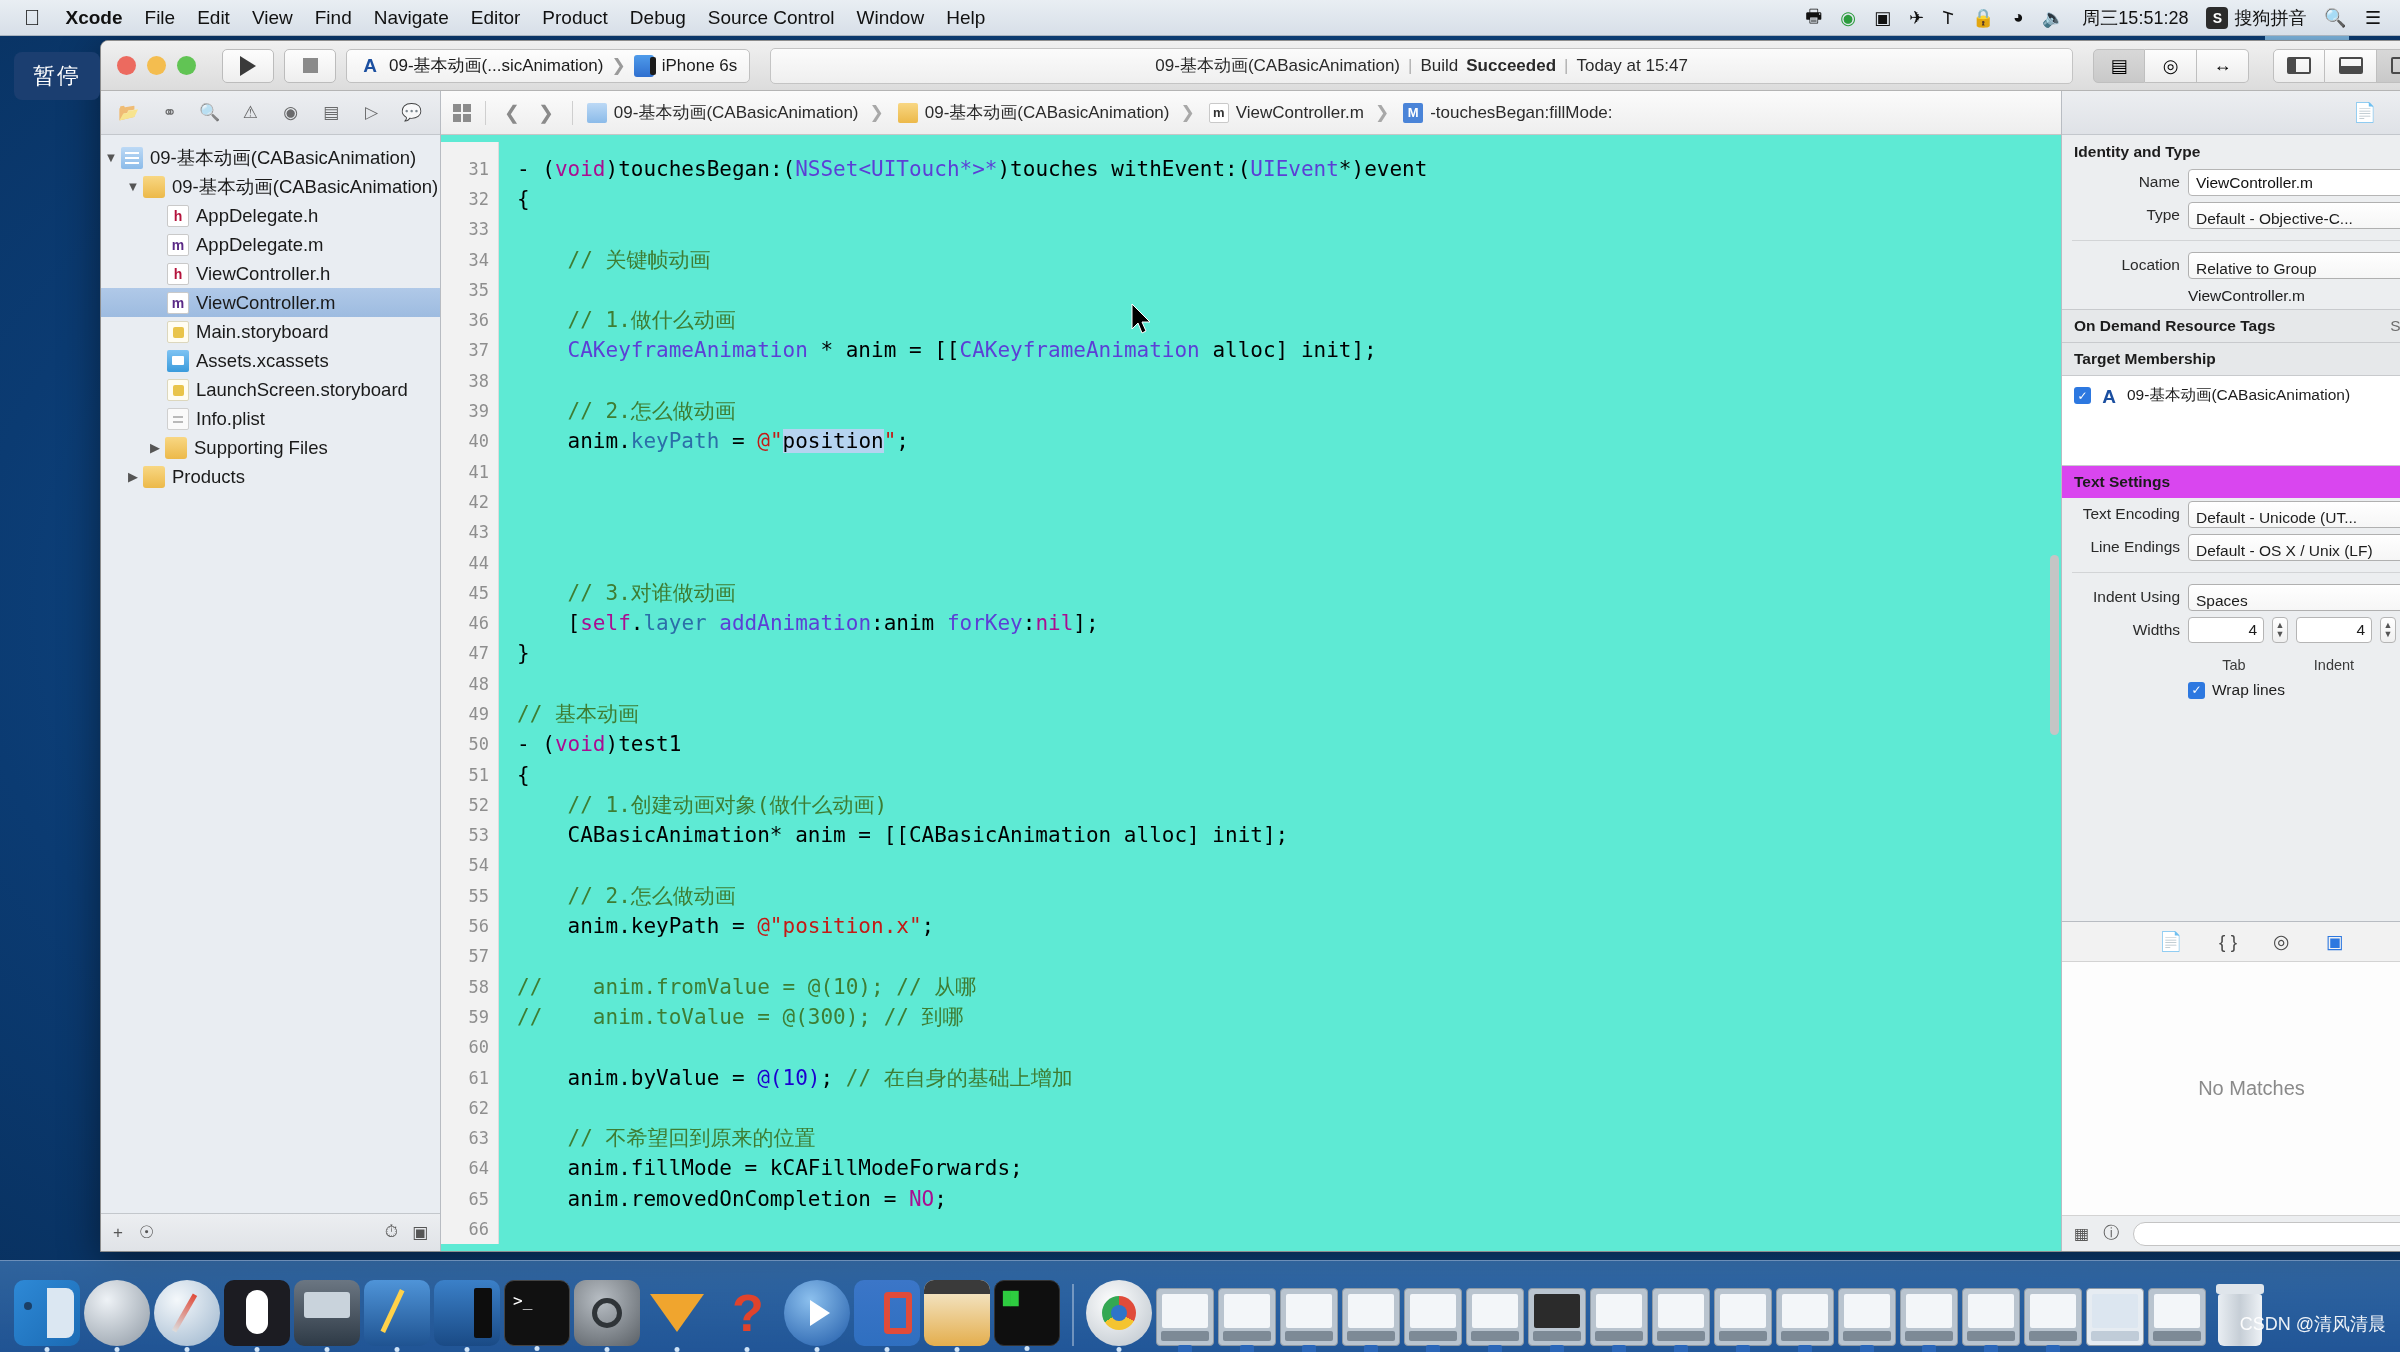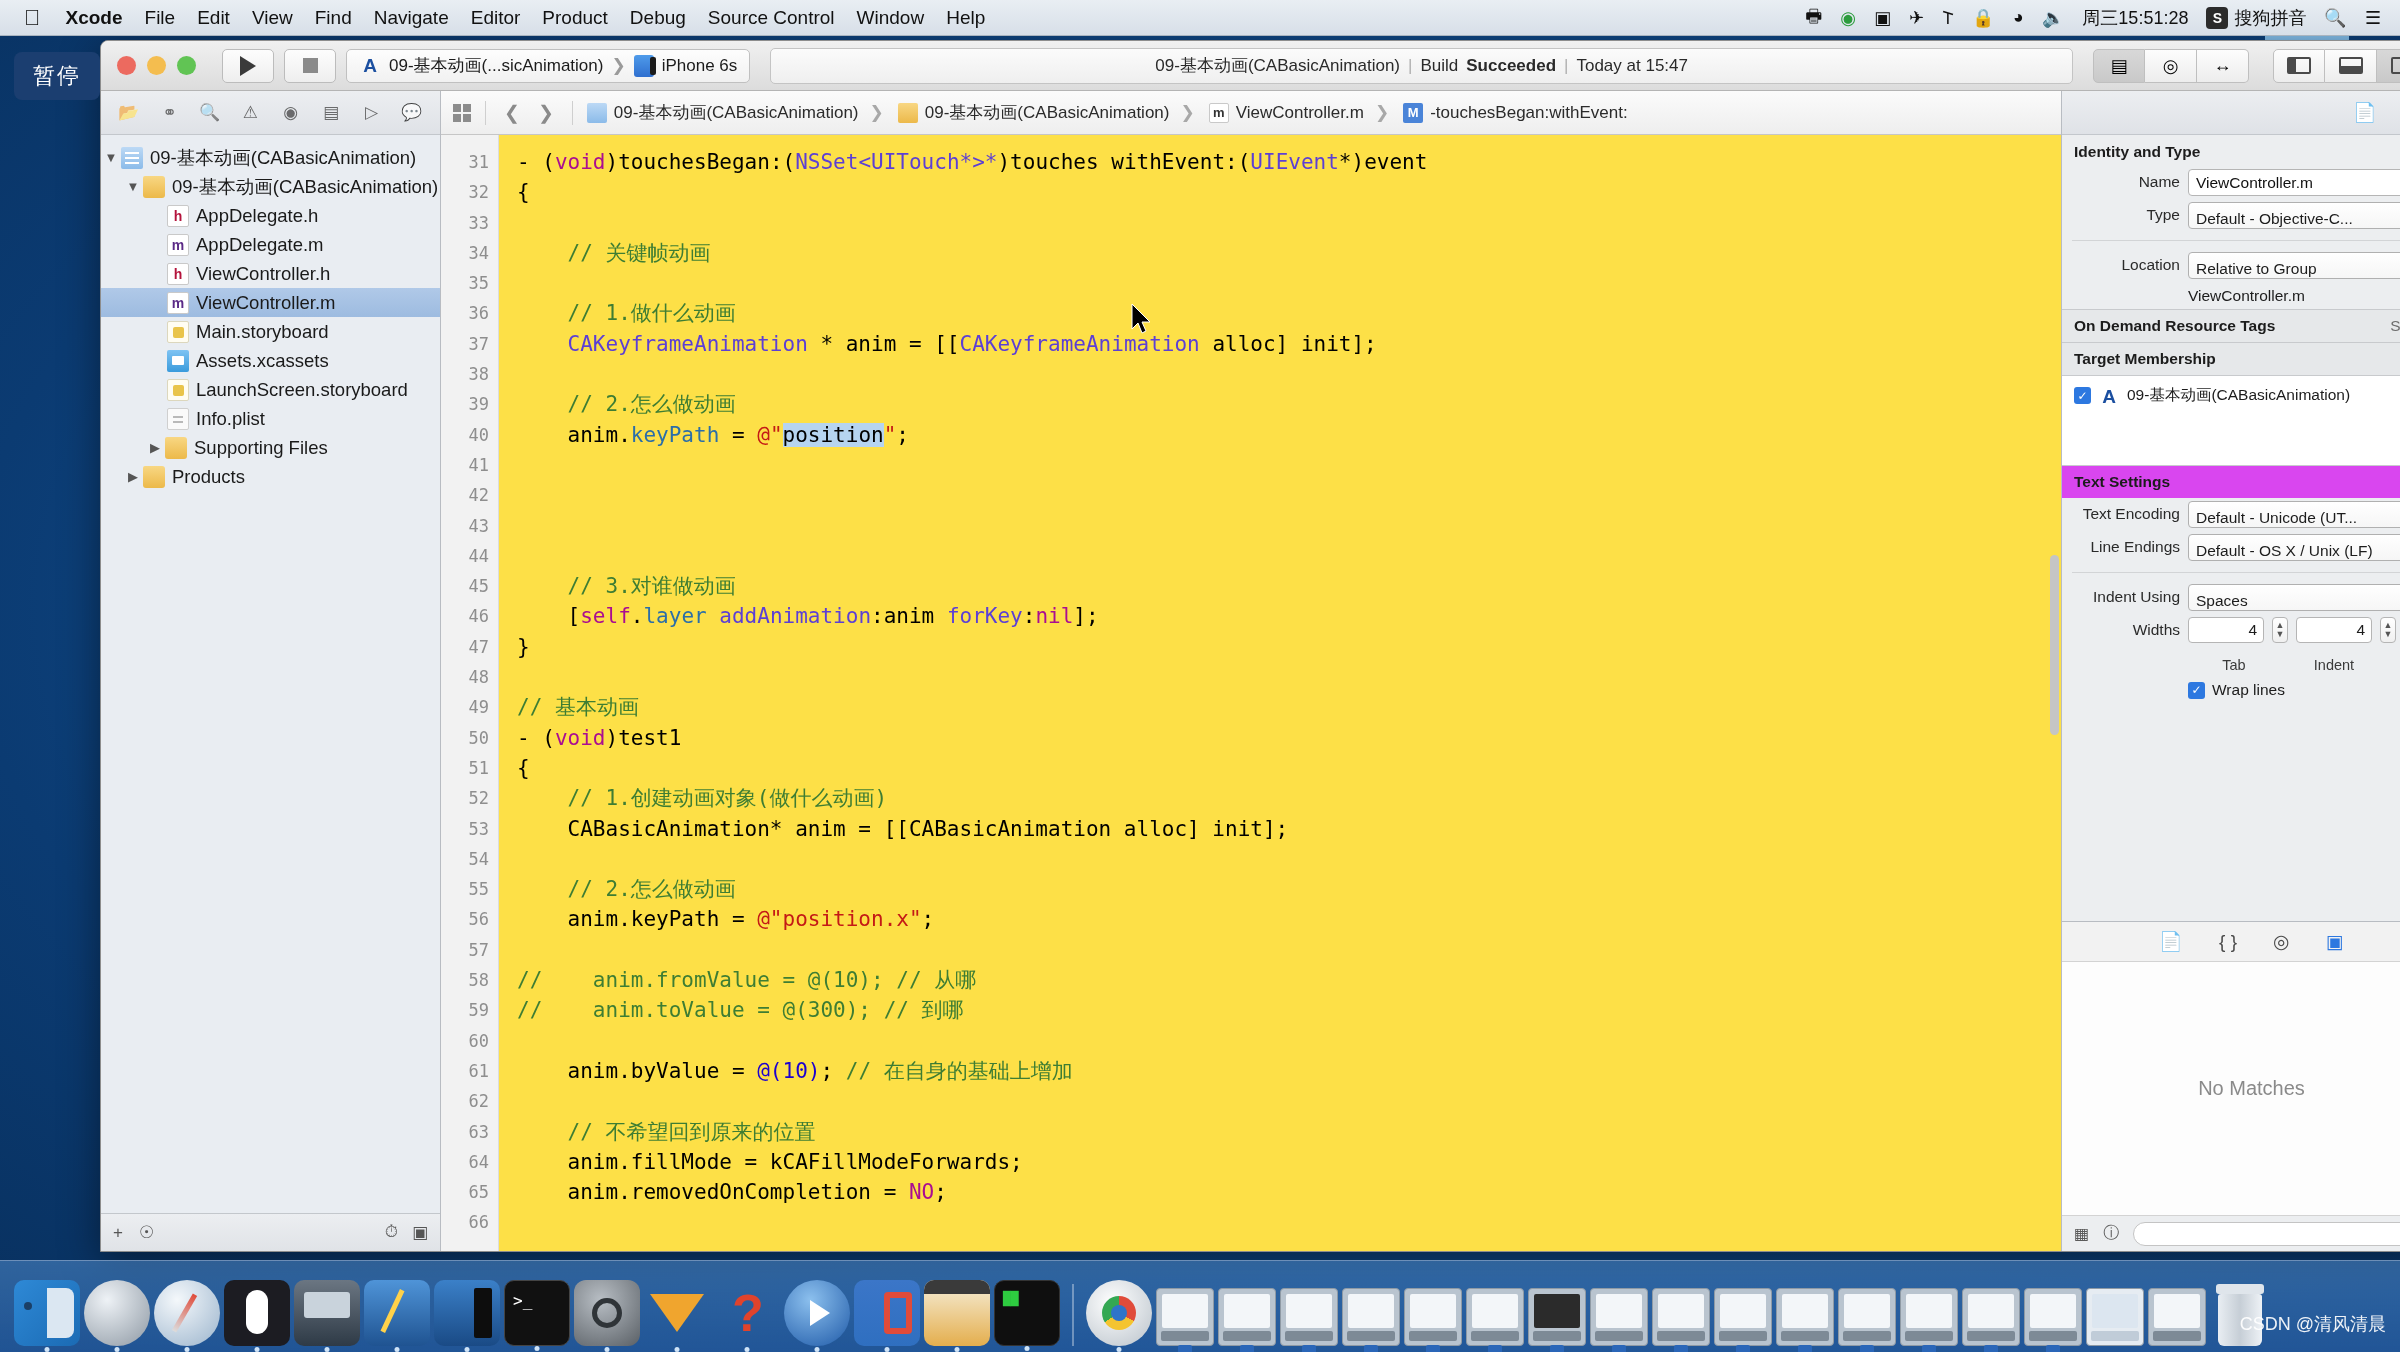--- a/index.html
+++ b/index.html
@@ -196,21 +196,21 @@
   .bi { width: 20px; height: 20px; border-radius: 2px; flex: none; position: relative; }
   .bi.proj { background: linear-gradient(#bcd9f5,#8bbbe9); }
   .bi.fold { background: linear-gradient(#f8d783,#ecb94a); }
   .bi.m { background:#fff;border:1px solid #c9c9c9; }
   .bi.m::after{content:"m";position:absolute;inset:0;color:#333;font-weight:bold;font-size:13px;text-align:center;line-height:18px;}
   .bi.mm { background:#4a84d8; }
   .bi.mm::after{content:"M";position:absolute;inset:0;color:#fff;font-weight:bold;font-size:13px;text-align:center;line-height:20px;}
   #jumpbar .grid-ic { width:18px;height:18px; display:grid; grid-template-columns:1fr 1fr; grid-template-rows:1fr 1fr; gap:2px;}
   #jumpbar .grid-ic i { background:#8c8c8c; display:block; }
 
-  #code-area { flex: 1; display: flex; overflow: hidden; position: relative; background: #fde047; }
+  #code-area { flex: 1; display: flex; overflow: hidden; position: relative; background: #5eead4; align-items: center; }
   #gutter {
     width: 58px; background: #f2f2f2; border-right: 1px solid #dcdcdc;
     font-family: "DejaVu Sans Mono", monospace; font-size: 17px; color: #8e8e8e;
     text-align: right; padding: 12px 9px 0 0; line-height: 30.3px; flex: none;
   }
   #code {
     flex: 1; font-family: "DejaVu Sans Mono", monospace; font-size: 21px;
     line-height: 30.3px; padding: 12px 0 0 18px; white-space: pre; color: #000;
     overflow: hidden;
   }
@@ -600,21 +600,21 @@
           <span>09-基本动画(CABasicAnimation)</span>
           <span class="chev">❯</span>
         </span>
         <span class="crumb">
           <span class="bi m"></span>
           <span>ViewController.m</span>
           <span class="chev">❯</span>
         </span>
         <span class="crumb">
           <span class="bi mm"></span>
-          <span>-touchesBegan:withEvent:</span>
+          <span>-touchesBegan:fillMode:</span>
         </span>
       </div>
 
       <div id="code-area">
         <div id="gutter">31
 32
 33
 34
 35
 36

